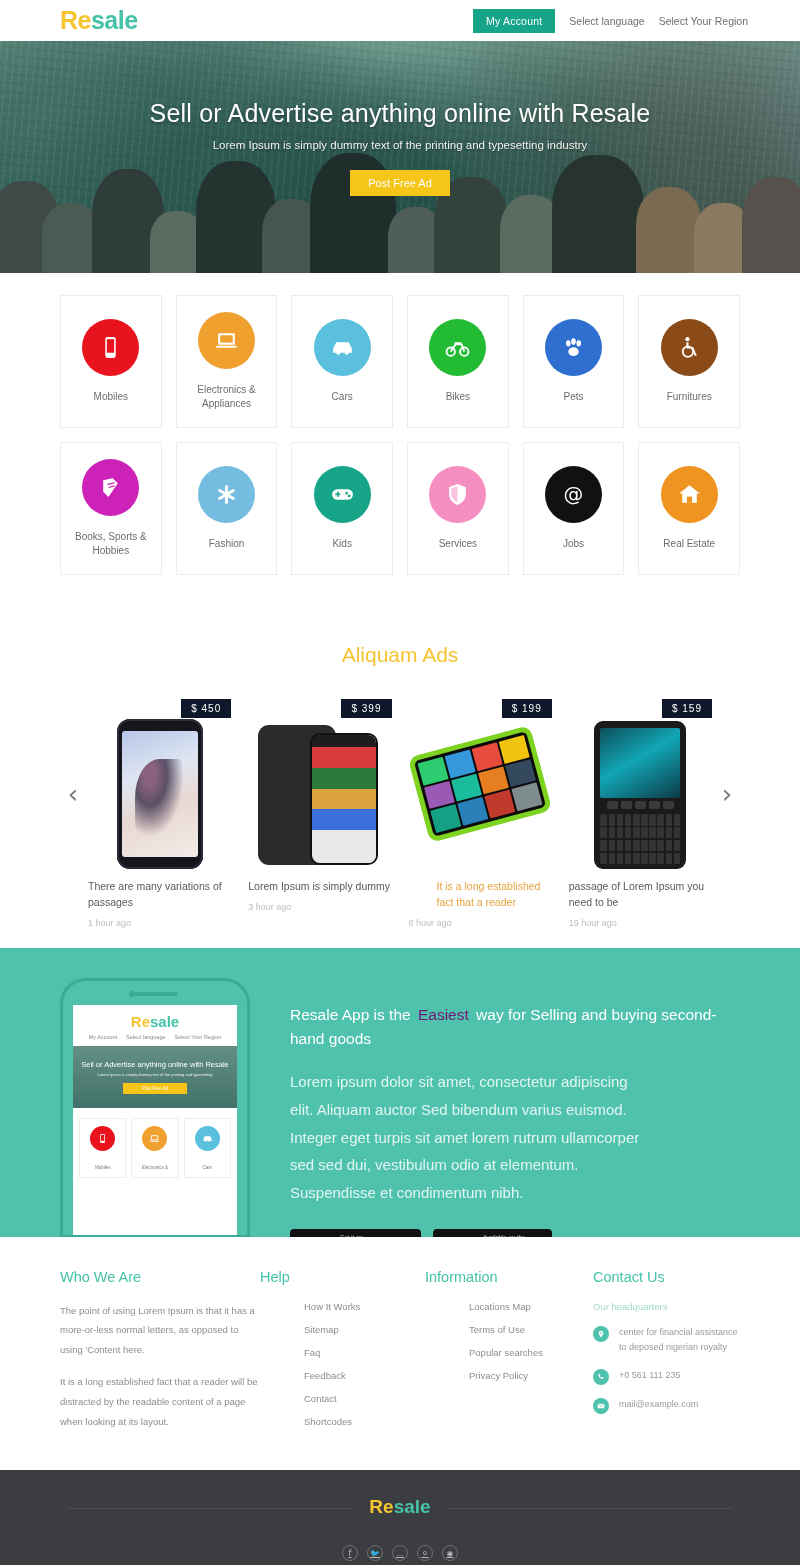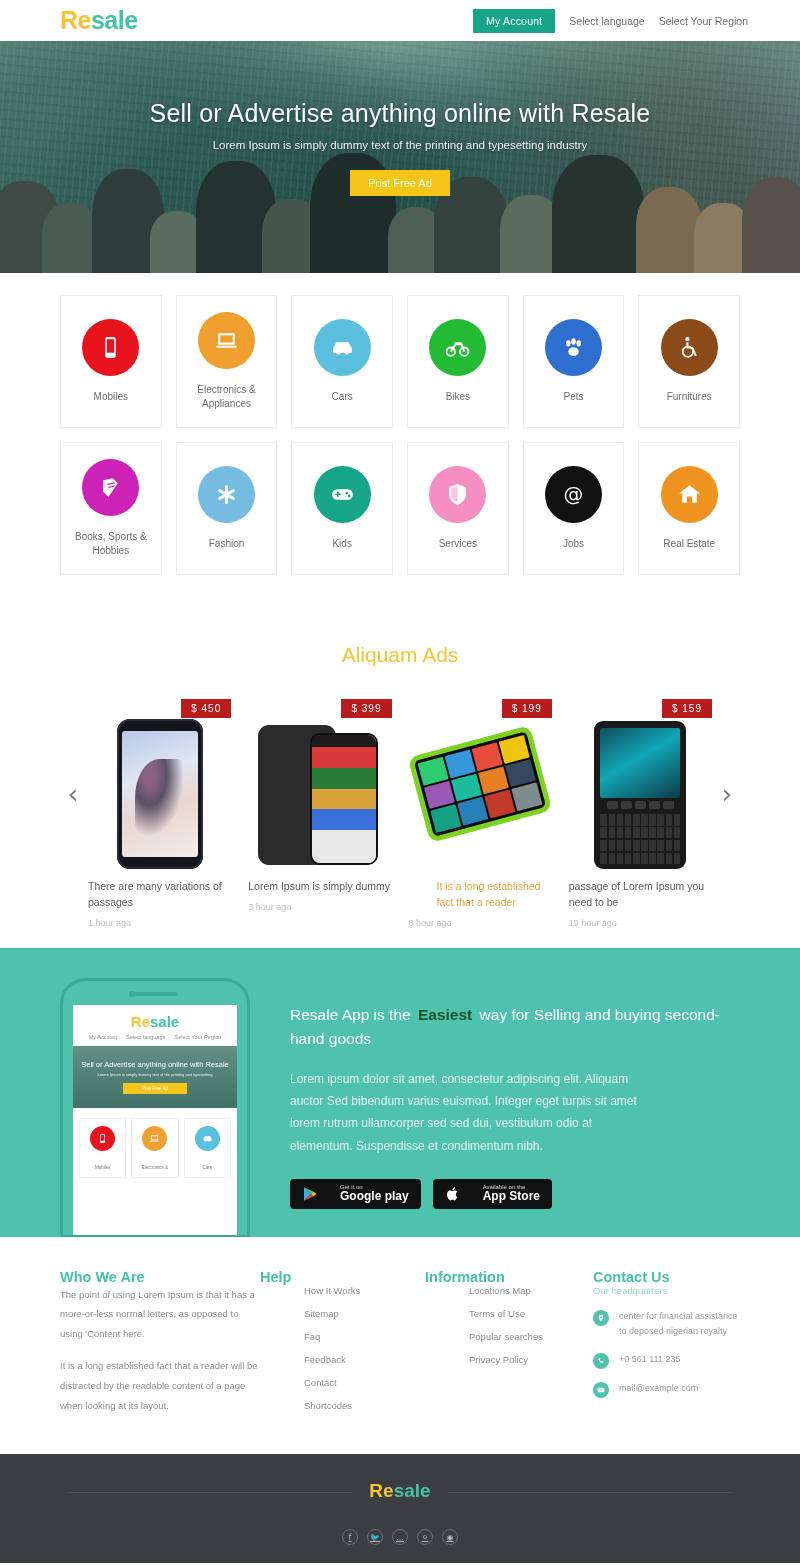--- a/index.html
+++ b/index.html
@@ -85,21 +85,21 @@
     width:30px; flex:0 0 30px; font-size:26px; color:#777; text-align:center;
     line-height:1; margin-top:82px; font-family:"DejaVu Sans", sans-serif; cursor:pointer;
   }
   .cards { display:flex; gap:17px; flex:1; }
   .card { flex:1; position:relative; }
   .card-img {
     height:170px; background:#fff; position:relative; overflow:hidden;
     display:flex; align-items:flex-end; justify-content:center;
   }
   .price {
-    position:absolute; top:0; right:0; background:#b91c1c; color:#fff;
+    position:absolute; top:0; right:0; background:#0f172a; color:#fff;
     font-size:10px; padding:4px 10px; letter-spacing:1px; z-index:5;
   }
   .card-title { font-size:10.5px; color:#5a5a5a; line-height:1.5; margin-top:10px; }
   .card-title.hot { color:#e8a33d;margin-left:28px; }
   .card-time { font-size:9px; color:#bdbdbd; margin-top:7px; }
 
   
   .ph { position:relative; }
   .ph-galaxy{ width:86px; height:150px; border-radius:13px; background:#14161c;
       box-shadow:inset 0 0 0 2px #2a2d35; padding:12px 5px; }
@@ -155,38 +155,38 @@
       font-size:4.5px; padding:3px 0; width:64px; text-align:center;}
   .m-cats{ display:flex; gap:5px; padding:10px 6px 0;}
   .m-cat{ flex:1; border:1px solid #eee; padding:7px 0 4px; text-align:center;}
   .m-ico{ width:25px; height:25px; border-radius:50%; margin:0 auto 4px;
       display:flex; align-items:center; justify-content:center;}
   .m-ico svg{ width:11px;height:11px; fill:#fff;}
   .m-cat span{ font-size:4.5px; color:#777;}
 
   .app-text { flex:1; padding-left:40px; padding-top:25px; }
   .app-text h3 { color:#fff; font-size:15.5px; font-weight:normal; line-height:1.6; }
-  .app-text h3 .hl { color:#14532d; font-weight:bold; padding:0 3px; }
-  .app-text p { color:#e3f5f0; font-size:12px; line-height:1.85; margin-top:16px; max-width:365px; }
+  .app-text h3 .hl { color:#701a75; font-weight:normal; padding:0 3px; }
+  .app-text p { color:#e3f5f0; font-size:15px; line-height:1.85; margin-top:16px; max-width:365px; }
   .stores { display:flex; gap:12px; margin-top:22px; }
   .store {
     background:#111; border-radius:4px; color:#fff; display:flex; align-items:center;
     gap:22px; padding:6px 12px; height:30px;
   }
   .store .sm { font-size:6px; line-height:1.1; display:block; color:#ddd; }
   .store .lg { font-size:12px; font-weight:bold; line-height:1.15; display:block; }
 
   
   .footer { background:#fff; padding:32px 60px 26px; display:flex; }
   .fcol { }
   .fcol:nth-child(1){ width:200px; }
   .fcol:nth-child(2){ width:165px; }
   .fcol:nth-child(3){ width:168px; }
   .fcol:nth-child(4){ flex:1; }
-  .fcol h4 { color:#45c2a8; font-size:14.5px; font-weight:bold; }
+  .fcol h4 { color:#45c2a8; font-size:14.5px; font-weight:normal; margin-bottom:16px; }
   .fcol p { font-size:9.5px; color:#8d8d8d; line-height:2.1; margin-bottom:12px; }
   .fcol a { display:block; font-size:9.5px; color:#8d8d8d; text-decoration:none; margin-bottom:12px;margin-left:44px; }
   .hq { font-size:9.5px; color:#9fd9cb; margin-bottom:13px; }
   .cline { display:flex; gap:10px; margin-bottom:12px; align-items:flex-start; }
   .cbadge { width:16px; height:16px; border-radius:50%; background:#4ec2ad; flex:0 0 16px;
     display:flex; align-items:center; justify-content:center; margin-top:1px; }
   .cbadge svg { width:8px; height:8px; fill:#fff; }
   .cline span { font-size:9px; color:#9a9a9a; line-height:1.75; }
 
   

